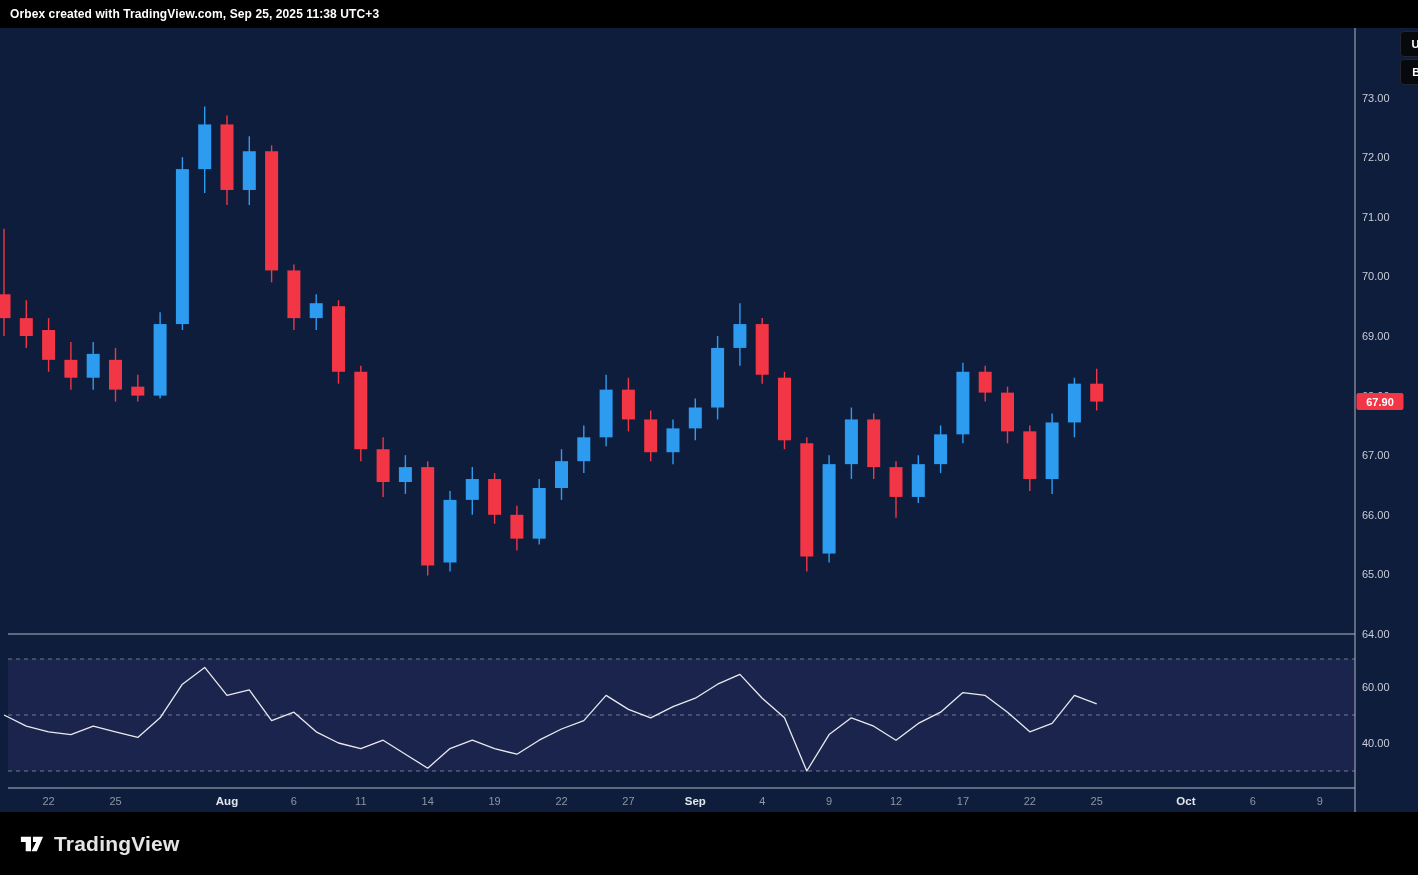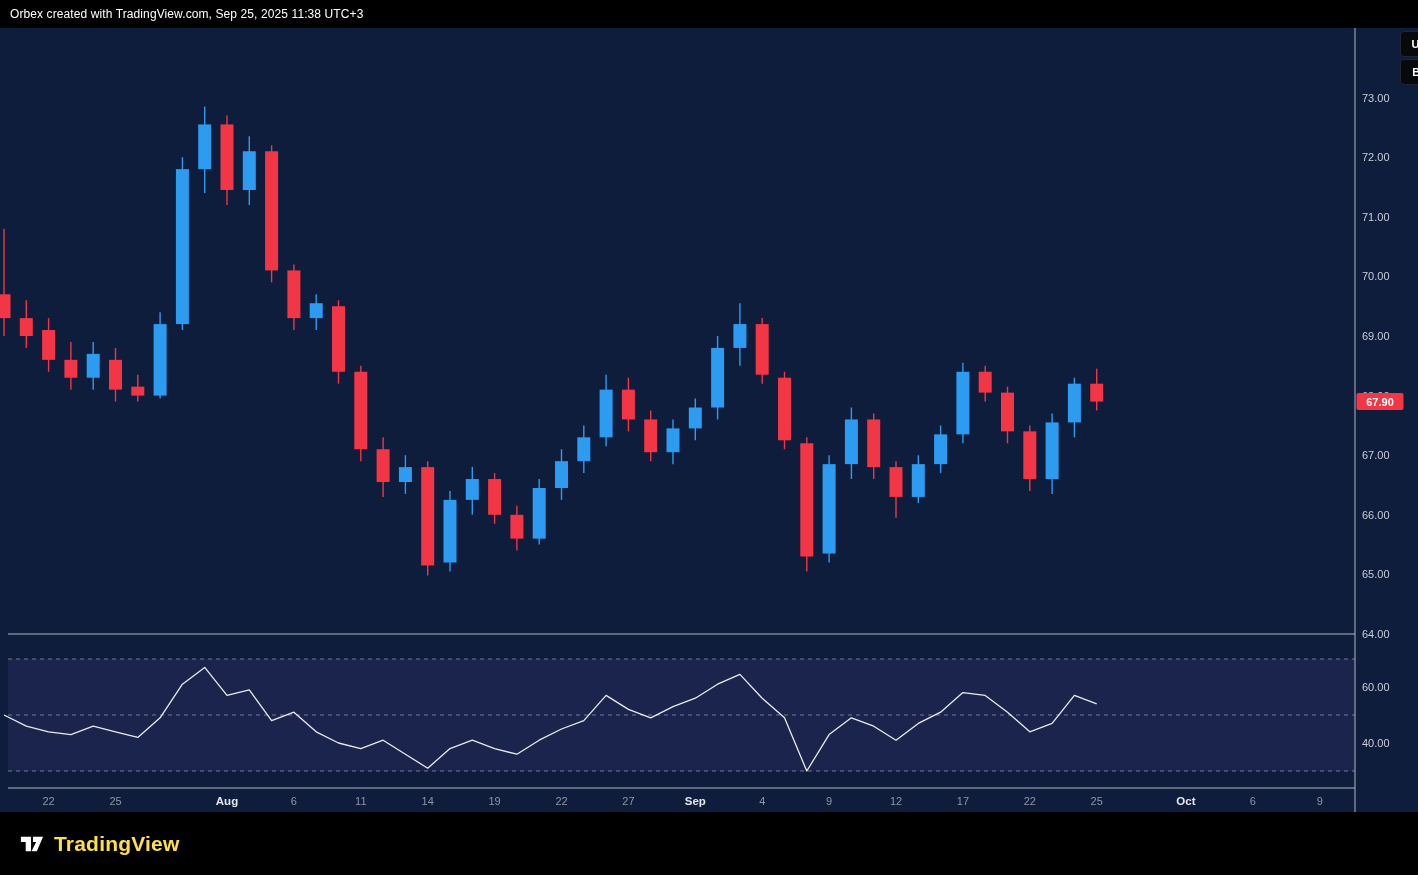--- a/index.html
+++ b/index.html
@@ -4,38 +4,38 @@
 <style>
   html,body{margin:0;padding:0;}
   body{
     width:1418px;height:875px;overflow:hidden;
     background:#0e1d3c;
     font-family:"Liberation Sans",sans-serif;
   }
   .stage{position:relative;width:1418px;height:875px;}
   .topbar{
     position:absolute;left:0;top:0;width:1418px;height:28px;
-    background:#000;color:#fff;font-size:12px;font-weight:400;
+    background:#000;color:#fff;font-size:12px;font-weight:700;
     display:flex;align-items:center;padding-left:10px;box-sizing:border-box;
     z-index:5;letter-spacing:.1px;
   }
   #chart-canvas{position:absolute;left:0;top:0;z-index:1;}
   #chart-canvas text{font-family:"Liberation Sans",sans-serif;}
   .badges{
     position:absolute;left:1400px;top:31px;display:flex;flex-direction:column;gap:2px;z-index:4;
   }
   .badge{
     width:44px;height:24px;background:#08090c;border:1px solid #23262e;border-radius:4px;
     color:#fff;font-weight:700;font-size:11px;display:flex;align-items:center;justify-content:center;
   }
   .footer{
     position:absolute;left:0;top:812px;width:1418px;height:63px;background:#000;
     display:flex;align-items:center;gap:9px;padding-left:18px;box-sizing:border-box;z-index:5;
   }
-  .wordmark{color:#fde047;font-size:21px;font-weight:700;letter-spacing:.2px;}
+  .wordmark{color:#e5e5e5;font-size:21px;font-weight:700;letter-spacing:.2px;}
 </style>
 </head>
 <body>
 
 <div class="stage">
 
   <div class="topbar">Orbex created with TradingView.com, Sep 25, 2025 11:38 UTC+3</div>
 
   <svg id="chart-canvas" width="1418" height="812">
       <rect x="8" y="28" width="1347" height="606" fill="transparent"></rect>

